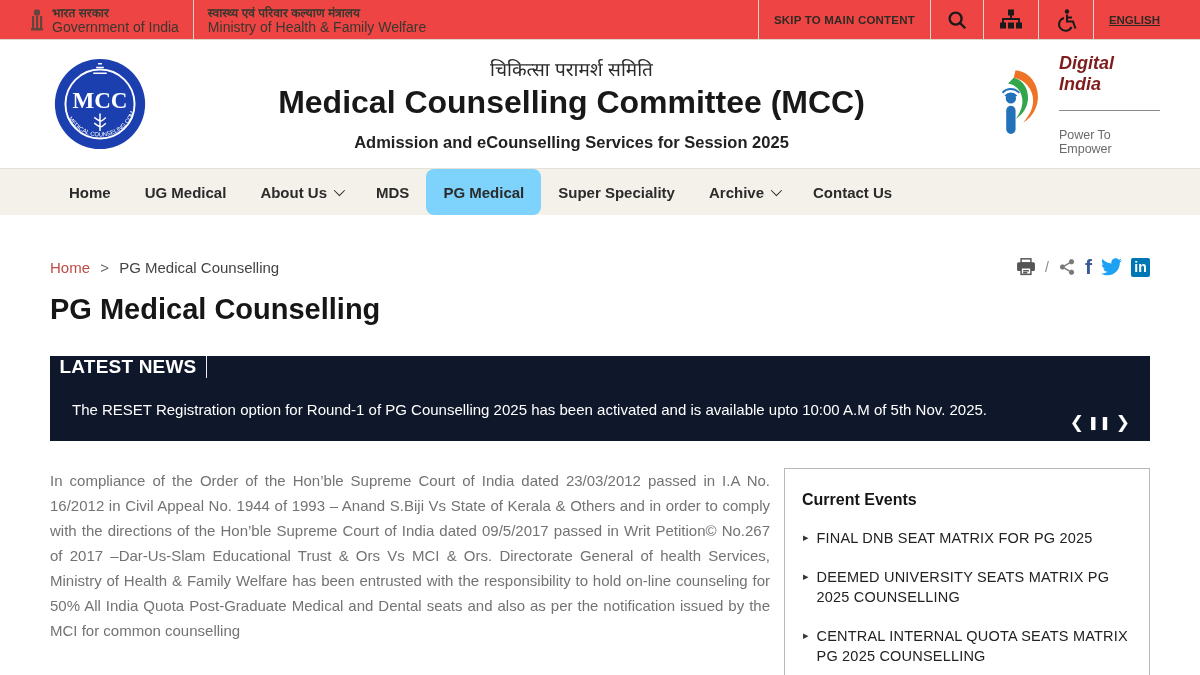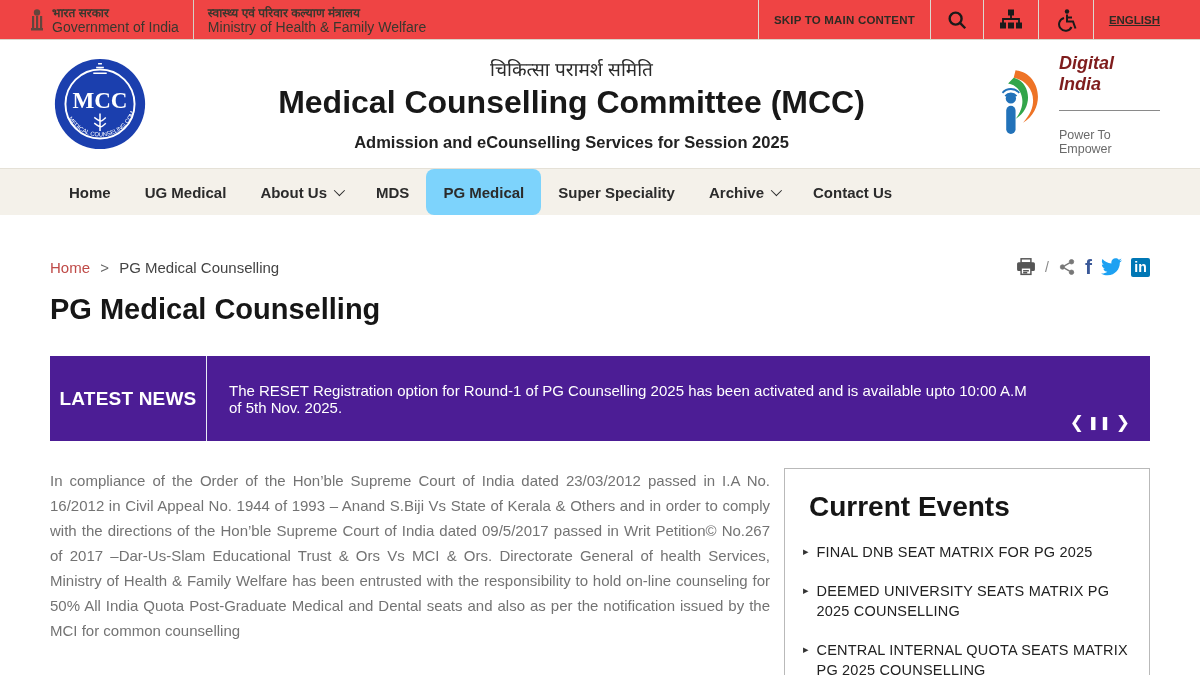--- a/index.html
+++ b/index.html
@@ -51,36 +51,36 @@
   .crumb-sep { margin:0 6px; color:#666; }
   .crumb-cur { color:#444; }
   .share-row { display:flex; align-items:center; gap:9px; }
   .share-row .slash { color:#888; font-size:14px; }
   .fb-f { color:#3b5998; font-weight:bold; font-size:21px; line-height:20px; cursor:pointer; }
   .li-badge { width:19px; height:19px; background:#0077b5; border-radius:2px; color:#fff;
     font-size:14px; font-weight:bold; display:flex; align-items:center; justify-content:center; cursor:pointer; }
 
   .page-title { margin-top:16px; font-size:29px; font-weight:bold; color:#161616; }
 
-  .news-banner { margin-top:30px; height:85px; background:#4c1d95; display:flex; position:relative; }
+  .news-banner { margin-top:30px; height:85px; background:#0f172a; display:flex; position:relative;flex-direction:column; }
   .news-label { width:157px; display:flex; align-items:center; justify-content:center;
     border-right:1px solid #e8ecf5; color:#fff; font-size:19px; font-weight:bold; letter-spacing:.2px; }
   .news-text { flex:1; display:flex; align-items:center; padding:0 120px 0 22px;
     color:#fff; font-size:15px; }
   .news-controls { position:absolute; right:20px; bottom:8px; color:#fff; display:flex;
     align-items:center; gap:4px; font-size:17px; font-weight:bold; cursor:pointer; }
   .news-controls .pause { font-size:13px; letter-spacing:1px; }
 
   .columns { margin-top:27px; display:flex; gap:14px; }
   .main-col { width:720px; }
   .main-heading { font-size:24px; font-weight:bold; color:#161616; margin-bottom:16px; }
   .main-para { font-size:15px; line-height:25px; color:#737373; text-align:justify; }
 
   .sidebar { width:366px; border:1px solid #b9b9b9; background:#fff; padding:16px 16px; height:400px; }
-  .sb-title { font-size:28px; font-weight:bold; color:#161616; margin:6px 8px 10px; }
+  .sb-title { font-size:16px; font-weight:bold; color:#161616; margin:6px 1px 10px; }
   .sb-item { display:flex; margin-top:19px; cursor:pointer; }
   .sb-bullet { font-size:11px; color:#333; margin:3px 8px 0 2px; }
   .sb-text { font-size:14.5px; color:#222; line-height:20px; letter-spacing:.2px; }
 </style>
 </head>
 <body>
 
 <div class="topbar">
   <div class="topbar-left">
     <svg class="emblem" viewBox="0 0 14 24">

